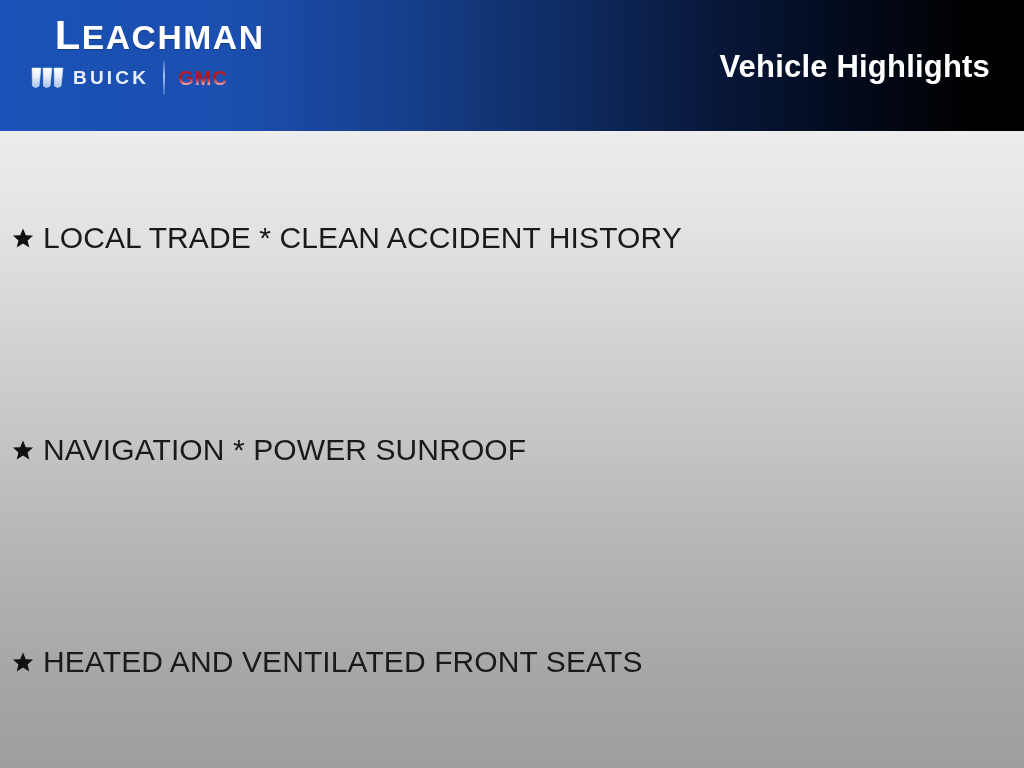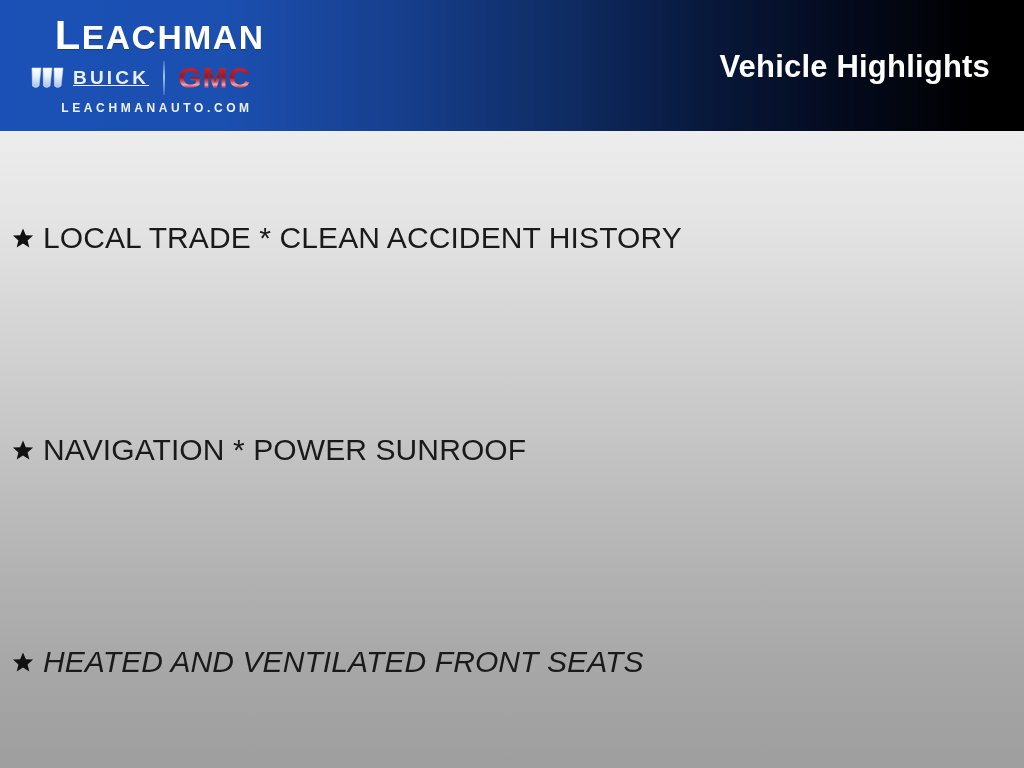--- a/index.html
+++ b/index.html
@@ -92,35 +92,34 @@
   }
 
   .buick-word {
     color:#e9eef7;
     font-family:"Liberation Sans", sans-serif;
     font-weight:bold;
     font-size:19px;
     letter-spacing:3.2px;
     line-height:24px;
     white-space:nowrap;
-    text-decoration:underline;
   }
 
   .brand-sep {
     width:2px;
     height:34px;
     background:linear-gradient(to bottom, rgba(150,185,240,.25), #9ec4f2 45%, rgba(150,185,240,.25));
     margin:0 13px 0 14px;
     flex:0 0 auto;
   }
 
   .gmc-word {
     font-family:"Liberation Sans", sans-serif;
     font-weight:bold;
-    font-size:30px;
+    font-size:20px;
     letter-spacing:1px;
     line-height:30px;
     white-space:nowrap;
     background:linear-gradient(to bottom,
         #e6737a 0%,
         #c7222c 18%,
         #a4131c 48%,
         #d8545c 62%,
         #efa9ad 72%,
         #c1202a 84%,
@@ -188,21 +187,21 @@
   .highlight-item {
     position:absolute;
     left:12px;
     height:40px;
     display:flex;
     align-items:center;
     white-space:nowrap;
   }
   .highlight-item:nth-child(1) { top:87px;  }
   .highlight-item:nth-child(2) { top:299px;align-items:center; }
-  .highlight-item:nth-child(3) { top:511px;font-style:italic; }
+  .highlight-item:nth-child(3) { top:511px; }
 
   .star-bullet {
     width:22px;
     height:22px;
     flex:0 0 auto;
     display:block;
     margin-right:9px;
   }
 
   .highlight-text {
@@ -242,21 +241,20 @@
           </svg>
         </span>
 
         <span class="buick-word">BUICK</span>
 
         <span class="brand-sep"></span>
 
         <span class="gmc-word">GMC</span>
       </div>
 
-      <div class="site-url">LEACHMANAUTO.COM</div>
     </div>
 
     <div class="header-title">Vehicle Highlights</div>
   </div>
 
   <div class="body-area">
 
     <ul class="highlights-list">
 
       <li class="highlight-item">

